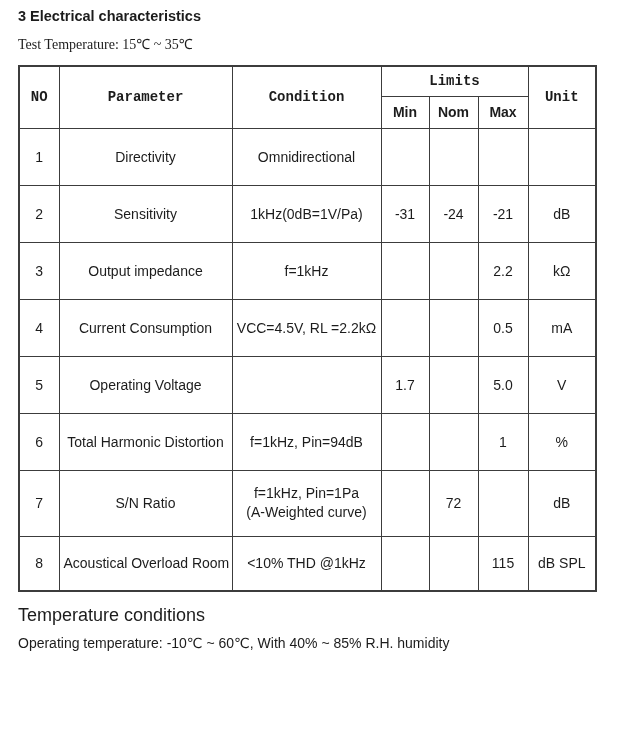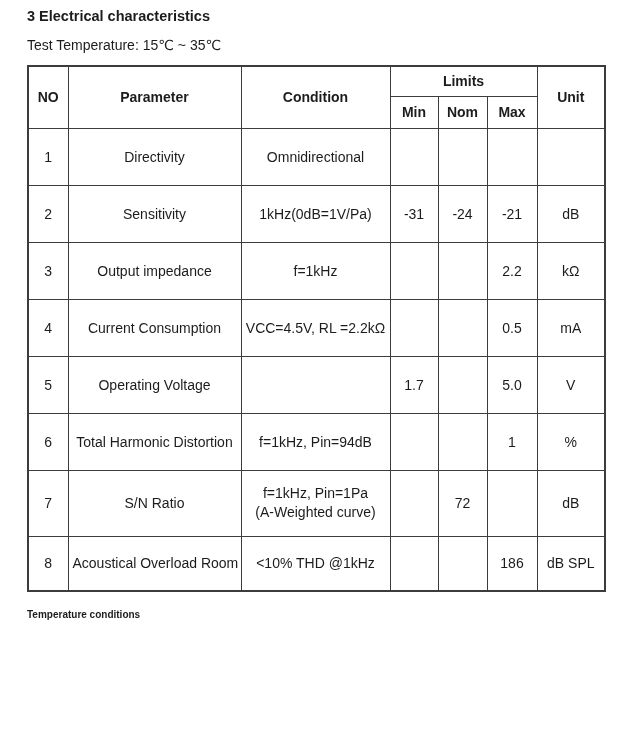--- a/index.html
+++ b/index.html
@@ -9,32 +9,33 @@
     background: #ffffff;
   }
   body {
     width: 629px;
     height: 741px;
     font-family: "Liberation Sans", "DejaVu Sans", sans-serif;
     color: #1c1c1c;
     overflow: hidden;
   }
   .page {
-    padding: 8px 26px 0 27px;
+    padding: 8px 26px 0 18px;
   }
   .doc-title {
     font-size: 14.5px;
     font-weight: bold;
     margin: 0 0 13px 0;
     line-height: 16px;
   }
   .meta-line {
     font-size: 14px;
     margin: 0 0 12px 0;
     line-height: 16px;
+    font-family: Liberation Serif, serif;
   }
   .meta-line.last {
     margin-bottom: 18px;
   }
   table.spec-table {
     border-collapse: collapse;
     table-layout: fixed;
     width: 577px;
     border: 2px solid #3c3c3c;
   }
@@ -44,34 +45,34 @@
     font-size: 14px;
     text-align: center;
     vertical-align: middle;
     padding: 2px 4px;
     overflow: hidden;
     white-space: nowrap;
   }
   table.spec-table th {
     font-weight: bold;
   }
-  tr.hdr-top th { height: 30px; }
+  tr.hdr-top th { height: 30px; font-family: Liberation Mono, monospace; }
   tr.hdr-sub th { height: 32px; }
   tr.data-row td { height: 57px; font-weight: normal; }
   tr.data-row.tall td { height: 66px; }
   tr.data-row.short td { height: 55px; }
   .cond-two-line {
     line-height: 19px;
   }
   .footer-block {
     margin-top: 15px;
   }
   .footer-heading {
-    font-size: 10px;
-    font-weight: bold;
+    font-size: 18px;
+    font-weight: normal;
     margin: 0 0 12px 0;
     line-height: 16px;
   }
   .footer-line {
     font-size: 14px;
     margin: 0 0 12px 0;
     line-height: 16px;
   }
 </style>
 </head>
@@ -178,23 +179,24 @@
         <td></td>
         <td>dB</td>
       </tr>
 
       <tr class="data-row short">
         <td>8</td>
         <td>Acoustical Overload Room</td>
         <td>&lt;10% THD @1kHz</td>
         <td></td>
         <td></td>
-        <td>186</td>
+        <td>115</td>
         <td>dB SPL</td>
       </tr>
     </tbody>
   </table>
 
   <div class="footer-block">
     <p class="footer-heading">Temperature conditions</p>
+    <p class="footer-line">Operating temperature: -10℃ ~ 60℃, With 40% ~ 85% R.H. humidity</p>
   </div>
 
 </div>
 
 </body></html>

